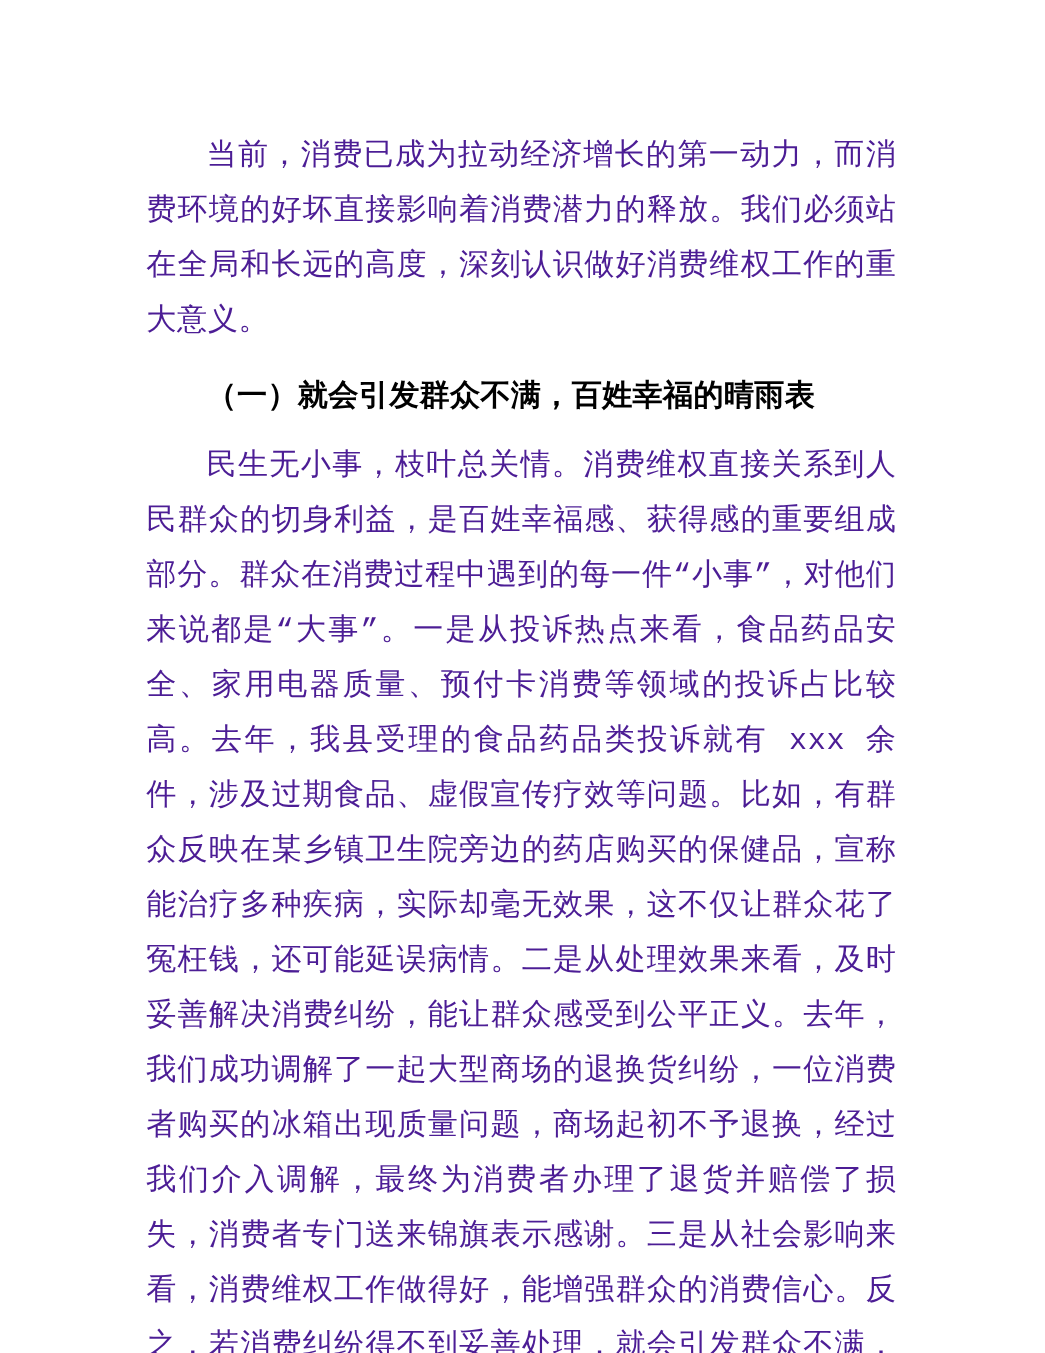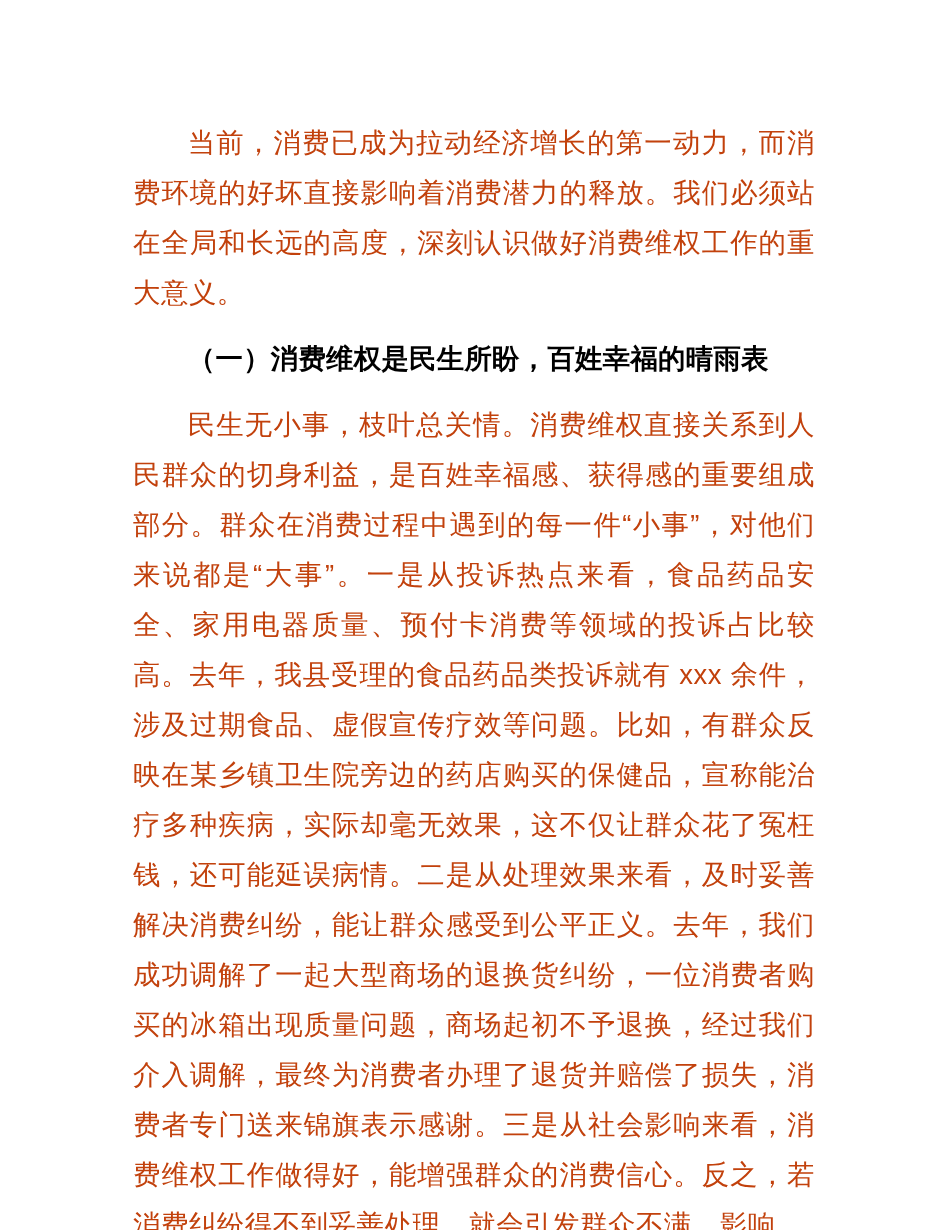--- a/index.html
+++ b/index.html
@@ -20,24 +20,24 @@
   }
   #content {
     position: absolute;
     left: 133px;
     top: 118px;
     width: 682px;
   }
   .para {
     margin: 0;
     padding: 0;
-    font-family: Liberation Sans, sans-serif;
+    font-family: Liberation Mono, monospace;
     font-size: 27.4px;
     line-height: 50px;
-    color: #c2410c;
+    color: #4c1d95;
     text-align: justify;
     text-justify: inter-character;
     text-indent: 2em;
     letter-spacing: 0.02em;
     font-weight: 400;
     -webkit-font-smoothing: antialiased;
   }
   .heading {
     margin: 0;
     padding: 0;
@@ -55,20 +55,20 @@
 </head>
 <body>
 
 <div id="page">
   <div id="content">
 
     <p class="para">当前，消费已成为拉动经济增长的第一动力，而消费环境的好坏直接影响着消费潜力的释放。我们必须站在全局和长远的高度，深刻认识做好消费维权工作的重大意义。</p>
 
     <div class="gap-before-heading"></div>
 
-    <p class="heading">（一）消费维权是民生所盼，百姓幸福的晴雨表</p>
+    <p class="heading">（一）就会引发群众不满，百姓幸福的晴雨表</p>
 
     <div class="gap-after-heading"></div>
 
     <p class="para">民生无小事，枝叶总关情。消费维权直接关系到人民群众的切身利益，是百姓幸福感、获得感的重要组成部分。群众在消费过程中遇到的每一件“小事”，对他们来说都是“大事”。一是从投诉热点来看，食品药品安全、家用电器质量、预付卡消费等领域的投诉占比较高。去年，我县受理的食品药品类投诉就有 xxx 余件，涉及过期食品、虚假宣传疗效等问题。比如，有群众反映在某乡镇卫生院旁边的药店购买的保健品，宣称能治疗多种疾病，实际却毫无效果，这不仅让群众花了冤枉钱，还可能延误病情。二是从处理效果来看，及时妥善解决消费纠纷，能让群众感受到公平正义。去年，我们成功调解了一起大型商场的退换货纠纷，一位消费者购买的冰箱出现质量问题，商场起初不予退换，经过我们介入调解，最终为消费者办理了退货并赔偿了损失，消费者专门送来锦旗表示感谢。三是从社会影响来看，消费维权工作做得好，能增强群众的消费信心。反之，若消费纠纷得不到妥善处理，就会引发群众不满，影响</p>
 
   </div>
 </div>
 
 </body></html>

